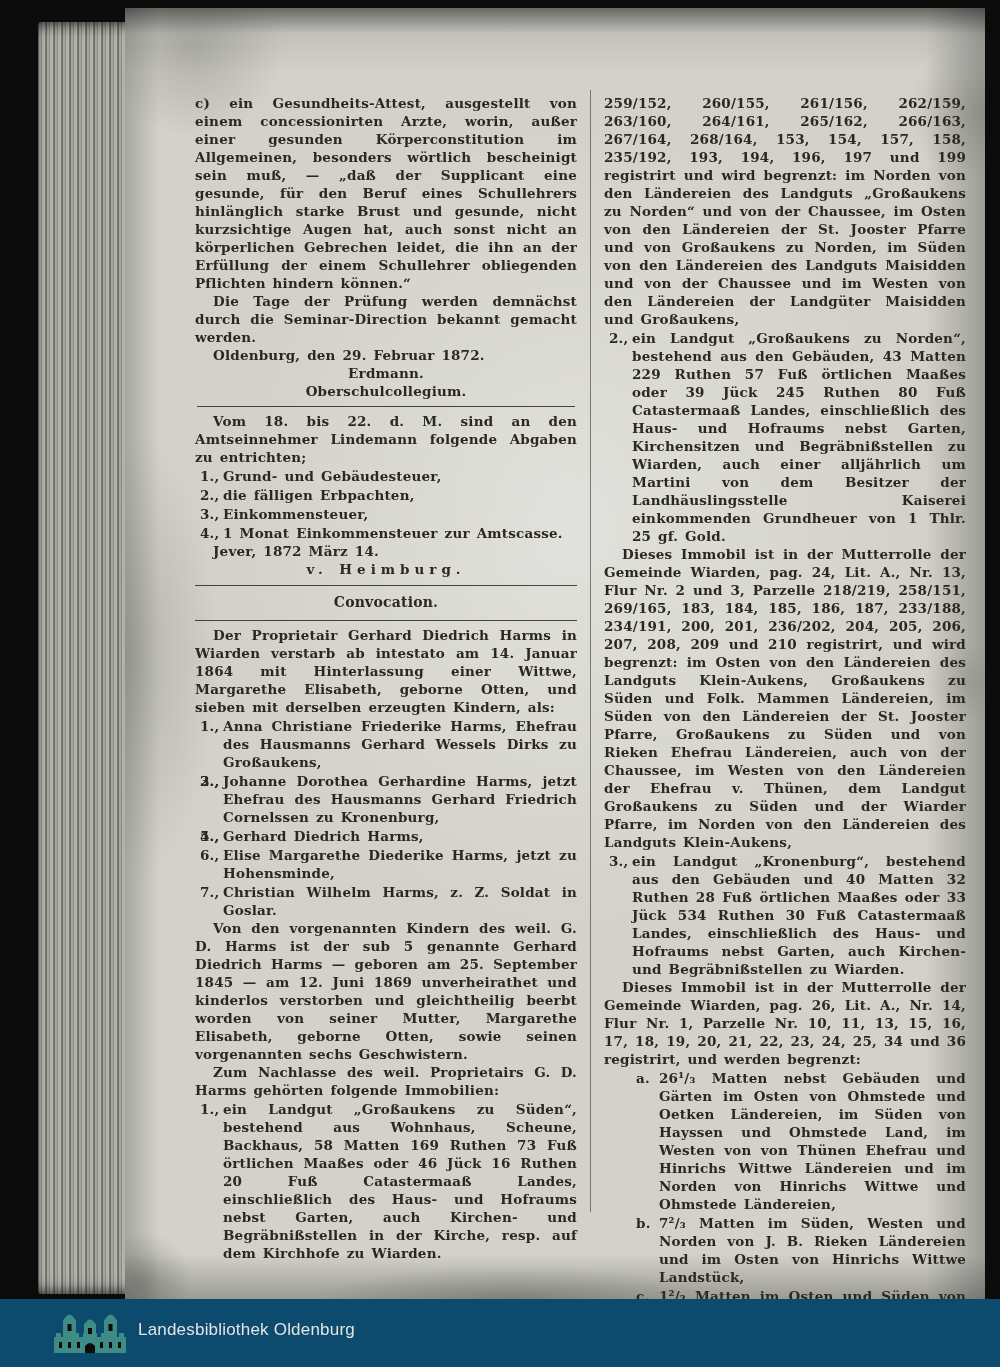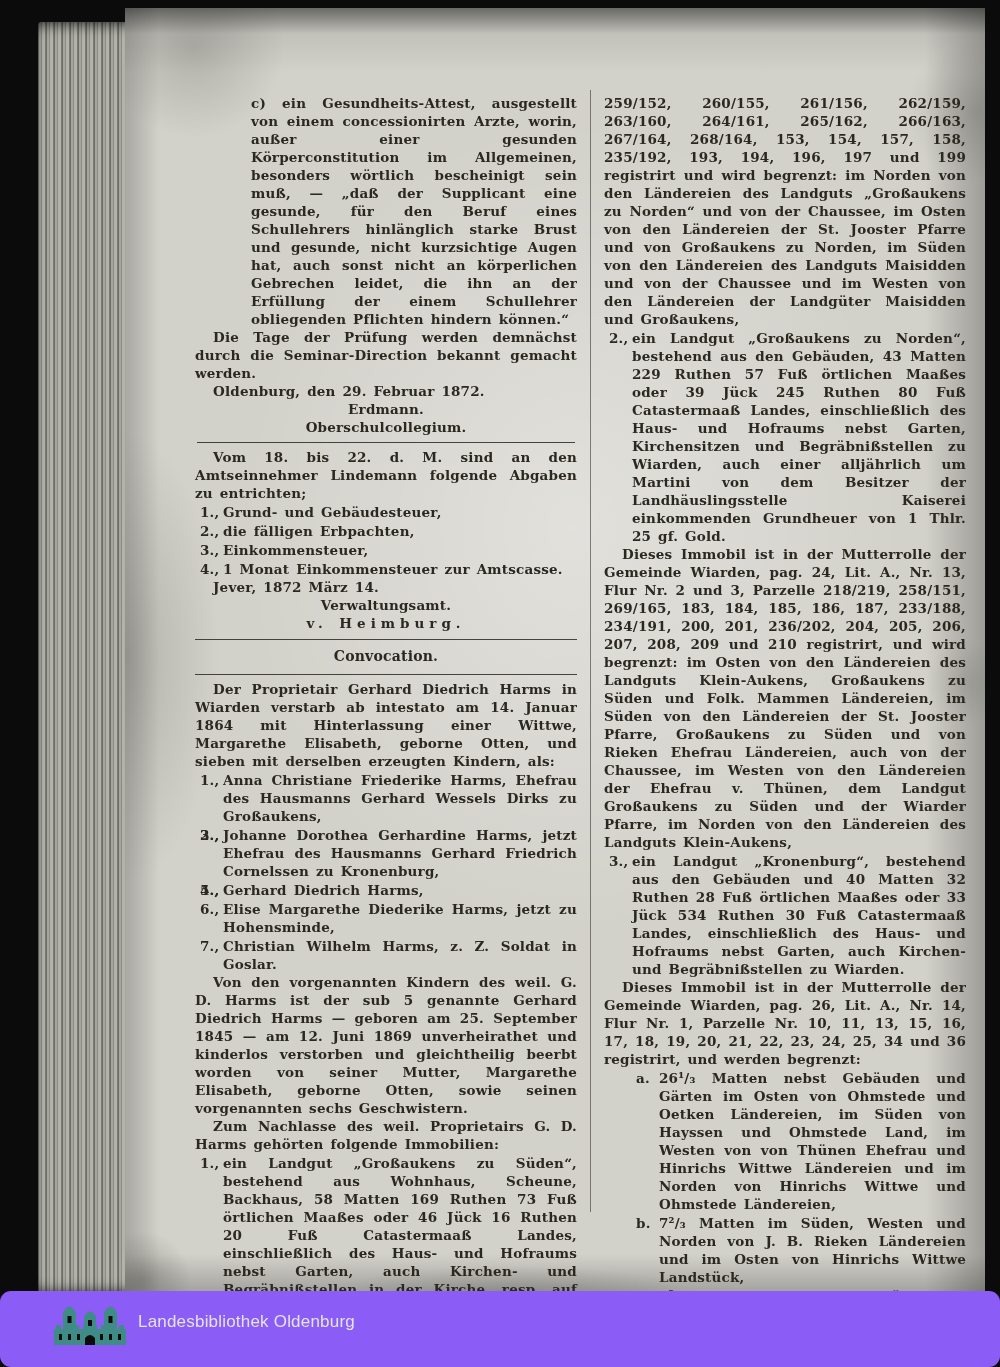--- a/index.html
+++ b/index.html
@@ -52,37 +52,37 @@
   .col-divider {
     position:absolute; left:465px; top:82px; width:1px; height:1122px;
     background:rgba(42,40,33,0.55);
   }
 
   
   .p      { text-indent:18px; }
   .pn     { }
   .center { text-align:center; }
   .spread { text-align:center; letter-spacing:5px; }
-  .sub    { margin-left:56px; }
+  .sub    { }
   .list   { position:relative; padding-left:28px; margin-top:1px; }
   .list .num { position:absolute; left:5px; }
   .list.subitem { margin-left:27px; }
   .rule {
     border-top:1px solid rgba(42,40,33,0.85);
     margin:6px 2px 5px;
   }
   .heading {
     text-align:center; font-size:14px; line-height:26px;
     border-top:1px solid rgba(42,40,33,0.85);
     border-bottom:1px solid rgba(42,40,33,0.85);
     margin:7px 0 5px; padding:3px 0 5px;
   }
 
   
-  .footer { position:absolute; left:0; bottom:0; width:1000px; height:76px; background:#8b5cf6;border-radius:11px; }
+  .footer { position:absolute; left:0; bottom:0; width:1000px; height:68px; background:#0c4a6e; }
   .footer .logo { position:absolute; left:54px; top:9px; }
   .footer .label {
     position:absolute; left:138px; top:21px;
     color:#e4e4e4; font-family:"Liberation Sans", sans-serif;
     font-size:17px; font-weight:normal; letter-spacing:0.2px;
   }
 </style>
 </head>
 <body>
 
@@ -95,21 +95,20 @@
       <div class="p">Oldenburg, den 29. Februar 1872.</div>
       <div class="center">Erdmann.</div>
       <div class="center">Oberschulcollegium.</div>
       <div class="rule"></div>
       <div class="p">Vom 18. bis 22. d. M. sind an den Amtseinnehmer Lindemann folgende Abgaben zu entrichten;</div>
       <div class="list"><span class="num">1.,</span><span>Grund- und Gebäudesteuer,</span></div>
       <div class="list"><span class="num">2.,</span><span>die fälligen Erbpachten,</span></div>
       <div class="list"><span class="num">3.,</span><span>Einkommensteuer,</span></div>
       <div class="list"><span class="num">4.,</span><span>1 Monat Einkommensteuer zur Amtscasse.</span></div>
       <div class="p">Jever, 1872 März 14.</div>
-      <div class="center">Verwaltungsamt.</div>
       <div class="spread">v. Heimburg.</div>
       <div class="heading">Convocation.</div>
       <div class="p">Der Proprietair Gerhard Diedrich Harms in Wiarden verstarb ab intestato am 14. Januar 1864 mit Hinterlassung einer Wittwe, Margarethe Elisabeth, geborne Otten, und sieben mit derselben erzeugten Kindern, als:</div>
       <div class="list"><span class="num">1.,</span><span>Anna Christiane Friederike Harms, Ehefrau des Hausmanns Gerhard Wessels Dirks zu Großaukens,</span></div>
       <div class="list"><span class="num">2.,</span></div>
       <div class="list"><span class="num">3.,</span><span>Johanne Dorothea Gerhardine Harms, jetzt Ehefrau des Hausmanns Gerhard Friedrich Cornelssen zu Kronenburg,</span></div>
       <div class="list"><span class="num">4.,</span></div>
       <div class="list"><span class="num">5.,</span><span>Gerhard Diedrich Harms,</span></div>
       <div class="list"><span class="num">6.,</span><span>Elise Margarethe Diederike Harms, jetzt zu Hohensminde,</span></div>
       <div class="list"><span class="num">7.,</span><span>Christian Wilhelm Harms, z. Z. Soldat in Goslar.</span></div>

